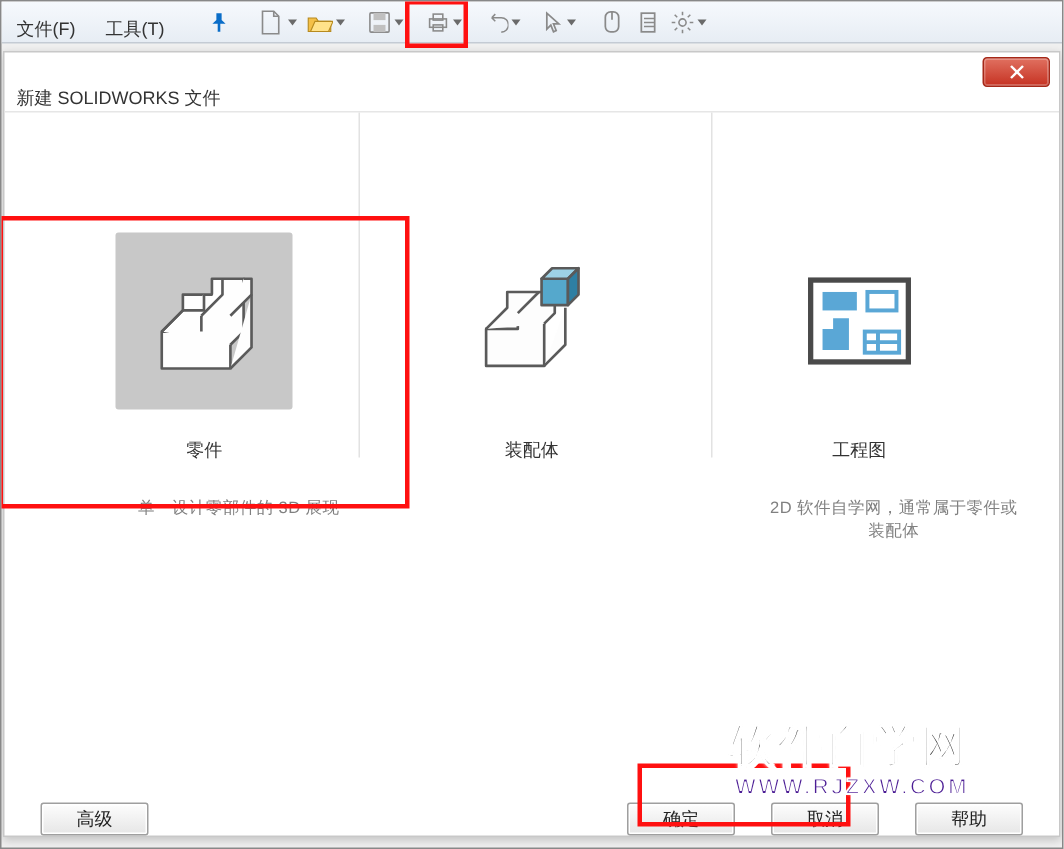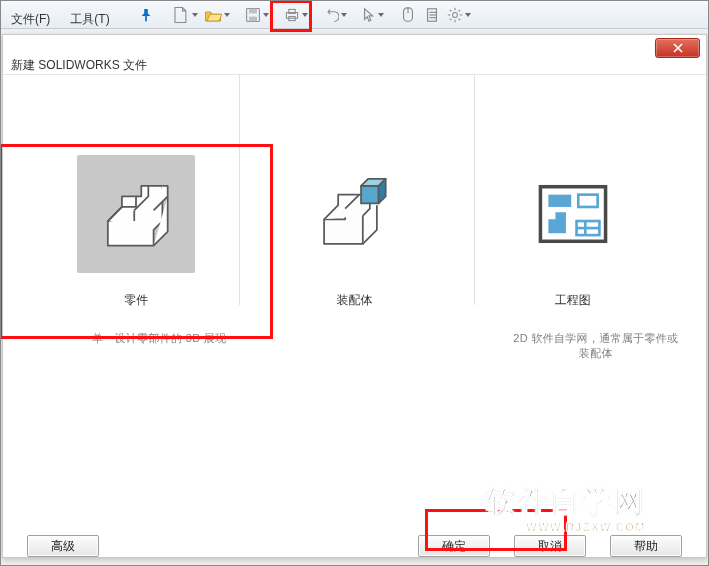--- a/index.html
+++ b/index.html
@@ -153,23 +153,23 @@
     font-size:30px; font-weight:800;
     color:#1a1a1a;
     text-shadow:
       0 0 1px #fff, 0 0 2px #fff, 0 0 3px #fff,
       2px 2px 0 #ffffff;
     -webkit-text-stroke:1px #fff;
     letter-spacing:2px;
     font-family:Liberation Mono, monospace;
   }
   .wm-line2 {
-    font-size:11px; font-weight:800;
+    font-size:15px; font-weight:800;
     letter-spacing:1.5px; margin-top:-2px;
-    color:#a16207;
+    color:#4c1d95;
     -webkit-text-stroke:1.2px #fff;
     text-shadow:0 0 2px #fff, 1px 1px 0 #fff;
   }
 </style>
 </head>
 <body>
 
 <div class="menubar">
   <div class="menu-item">文件(F)</div>
   <div class="menu-item">工具(T)</div>

